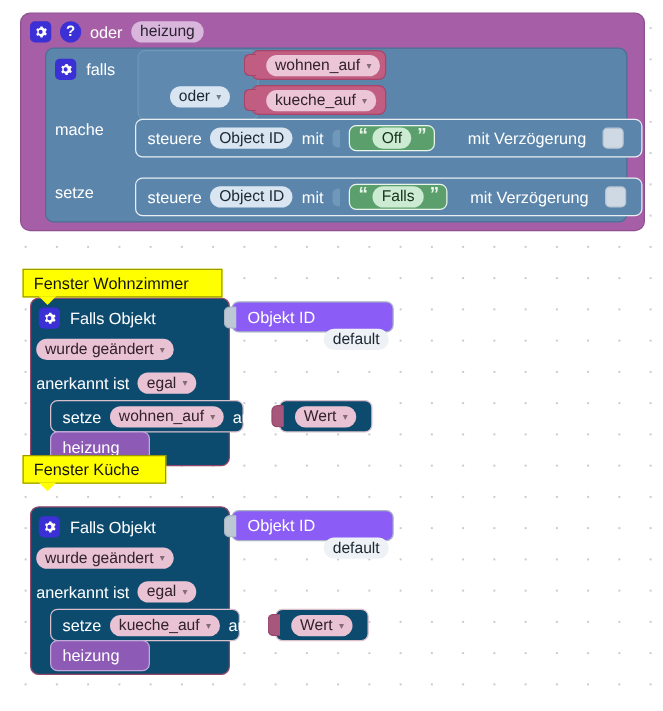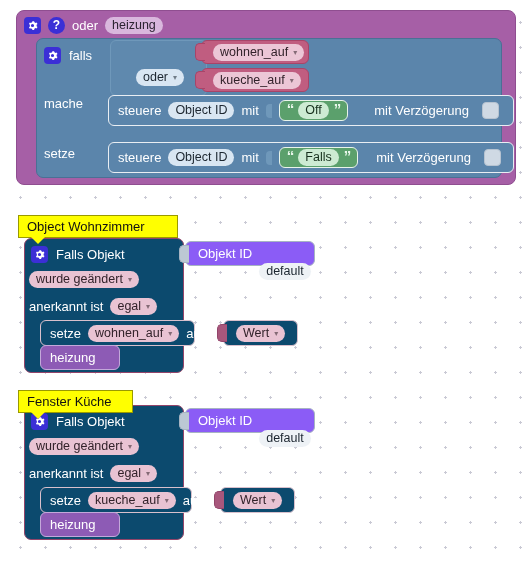--- a/index.html
+++ b/index.html
@@ -228,21 +228,21 @@
     <span class="blk c-green" style="position:relative; left:auto; top:auto; height:21px; padding:0 7px; gap:5px; display:inline-flex; border-color:#e9f4eb;">
       <span class="quote">“</span>
       <span class="pill lightgreen">Falls</span>
       <span class="quote">”</span>
     </span>
     <span class="lbl" style="margin-left:11px;">mit Verzögerung</span>
     <span class="empty-socket" style="margin-left:6px;"></span>
   </div>
 
   <div class="comment" style="left:18px; top:215px; width:160px; height:23px;">
-    <span>Object Wohnzimmer</span>
+    <span>Fenster Wohnzimmer</span>
   </div>
 
   <div class="blk c-maroon" style="left:24px; top:238px; width:160px; height:135px; border-radius:7px;"></div>
 
   <div style="position:absolute; left:31px; top:242px; height:24px; display:flex; align-items:center; gap:8px; z-index:5;">
     <span class="icon-gear">
       <svg width="11" height="11" viewBox="0 0 24 24" aria-hidden="true">
         <path fill="#ffffff" d="M12 8.5a3.5 3.5 0 1 0 0 7 3.5 3.5 0 0 0 0-7zm9 3.5c0 .5-.04 1-.12 1.47l2.07 1.6-2 3.46-2.45-.98c-.76.62-1.62 1.11-2.56 1.44L15.6 22h-4l-.34-2.5a8.9 8.9 0 0 1-2.56-1.45l-2.45.98-2-3.46 2.07-1.6A9.3 9.3 0 0 1 6.2 12c0-.5.04-1 .12-1.47L4.25 8.93l2-3.46 2.45.98A8.9 8.9 0 0 1 11.26 5L11.6 2.5h4L15.94 5c.94.33 1.8.82 2.56 1.45l2.45-.98 2 3.46-2.07 1.6c.08.47.12.97.12 1.47z"></path>
       </svg>
     </span>
@@ -284,21 +284,21 @@
     <span class="pill lightpink">
       <span>Wert</span>
       <span class="caret">▾</span>
     </span>
   </div>
 
   <div class="blk c-violet" style="left:40px; top:345px; width:80px; height:25px; padding-left:9px; z-index:6; border-color:#c3a8da;">
     <span class="lbl">heizung</span>
   </div>
 
-  <div class="comment" style="left:18px; top:390px; width:115px; height:23px;">
+  <div class="comment" style="left:18px; top:364px; width:115px; height:23px;">
     <span>Fenster Küche</span>
   </div>
 
   <div class="blk c-maroon" style="left:24px; top:405px; width:160px; height:135px; border-radius:7px;"></div>
 
   <div style="position:absolute; left:31px; top:409px; height:24px; display:flex; align-items:center; gap:8px; z-index:5;">
     <span class="icon-gear">
       <svg width="11" height="11" viewBox="0 0 24 24" aria-hidden="true">
         <path fill="#ffffff" d="M12 8.5a3.5 3.5 0 1 0 0 7 3.5 3.5 0 0 0 0-7zm9 3.5c0 .5-.04 1-.12 1.47l2.07 1.6-2 3.46-2.45-.98c-.76.62-1.62 1.11-2.56 1.44L15.6 22h-4l-.34-2.5a8.9 8.9 0 0 1-2.56-1.45l-2.45.98-2-3.46 2.07-1.6A9.3 9.3 0 0 1 6.2 12c0-.5.04-1 .12-1.47L4.25 8.93l2-3.46 2.45.98A8.9 8.9 0 0 1 11.26 5L11.6 2.5h4L15.94 5c.94.33 1.8.82 2.56 1.45l2.45-.98 2 3.46-2.07 1.6c.08.47.12.97.12 1.47z"></path>
       </svg>

